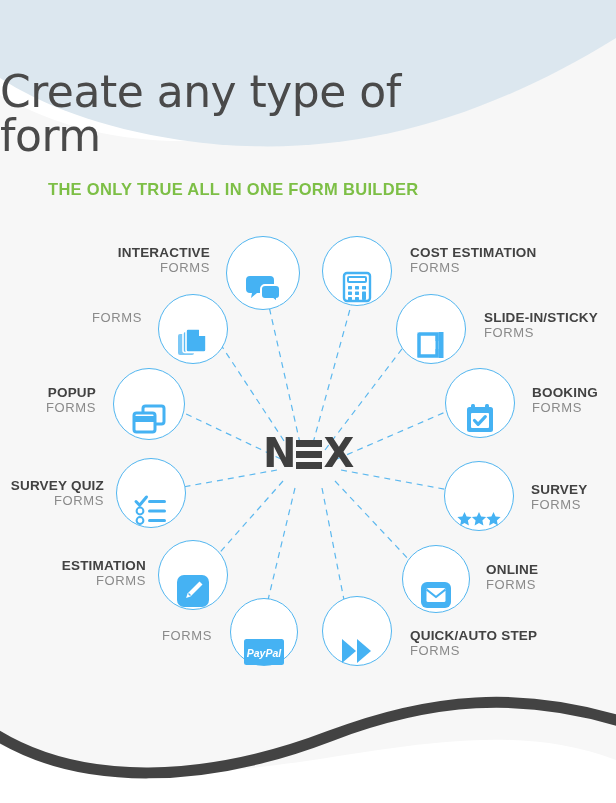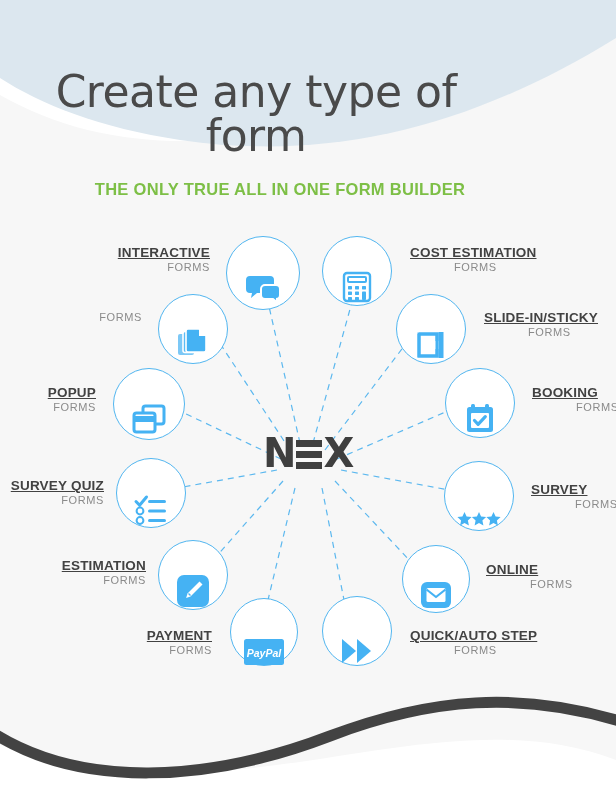--- a/index.html
+++ b/index.html
@@ -9,21 +9,21 @@
     font-family:"Liberation Sans", sans-serif;
     overflow:hidden;
     position:relative;
   }
   #stage{position:absolute;inset:0;width:616px;height:803px;overflow:hidden;background:#ffffff;}
 
   
   .wave-layer{position:absolute;left:0;top:0;width:616px;height:803px;pointer-events:none;}
 
   
-  .header{position:absolute;left:0;top:0;width:512px;text-align:center;z-index:5;}
+  .header{position:absolute;left:0;top:0;width:512px;z-index:5;}
   .title{
     font-size:44px;line-height:1;
     font-weight:400;
     color:#4a4a4a;
     letter-spacing:-0.5px;
     margin:0;
     padding-top:70px;
     font-family:"DejaVu Sans", sans-serif;
   }
   .subtitle{
@@ -50,30 +50,28 @@
     position:absolute;
     line-height:1.12;
     white-space:nowrap;
   }
   .label .l1{
     display:block;
     font-size:13.5px;
     font-weight:700;
     color:#424242;
     letter-spacing:0.2px;
-    text-decoration:underline;
   }
   .label .l2{
     display:block;
-    font-size:11px;
+    font-size:13px;
     font-weight:400;
     color:#8a8a8a;
     letter-spacing:0.6px;
     margin-top:1px;
-    padding-left:44px;
   }
   .label.right-al{text-align:right;}
   .label.left-al{text-align:left;}
 
   
   .logo{
     position:absolute;
     z-index:6;
     display:flex;align-items:center;
     font-family:"DejaVu Sans", sans-serif;
@@ -267,21 +265,20 @@
       <span class="l2">FORMS</span>
     </div>
 
     <div class="bubble" style="left:230px;top:598px;width:68px;height:68px;">
       <svg width="40" height="26" viewBox="0 0 40 26">
         <rect x="0" y="0" width="40" height="26" rx="2.5" fill="#45b2f3"></rect>
         <text x="20" y="17.5" text-anchor="middle" font-family="Liberation Sans, sans-serif" font-size="10.5" font-style="italic" font-weight="bold" fill="#ffffff">PayPal</text>
       </svg>
     </div>
     <div class="label right-al" style="left:0;top:628px;width:212px;">
-      <span class="l1">PAYMENT</span>
       <span class="l2">FORMS</span>
     </div>
 
     <div class="bubble" style="left:322px;top:596px;width:70px;height:70px;">
       <svg width="34" height="28" viewBox="0 0 34 28">
         <path d="M2 2l14 12L2 26z" fill="#45b2f3"></path>
         <path d="M17 2l14 12-14 12z" fill="#45b2f3"></path>
       </svg>
     </div>
     <div class="label left-al" style="left:410px;top:628px;width:210px;">

